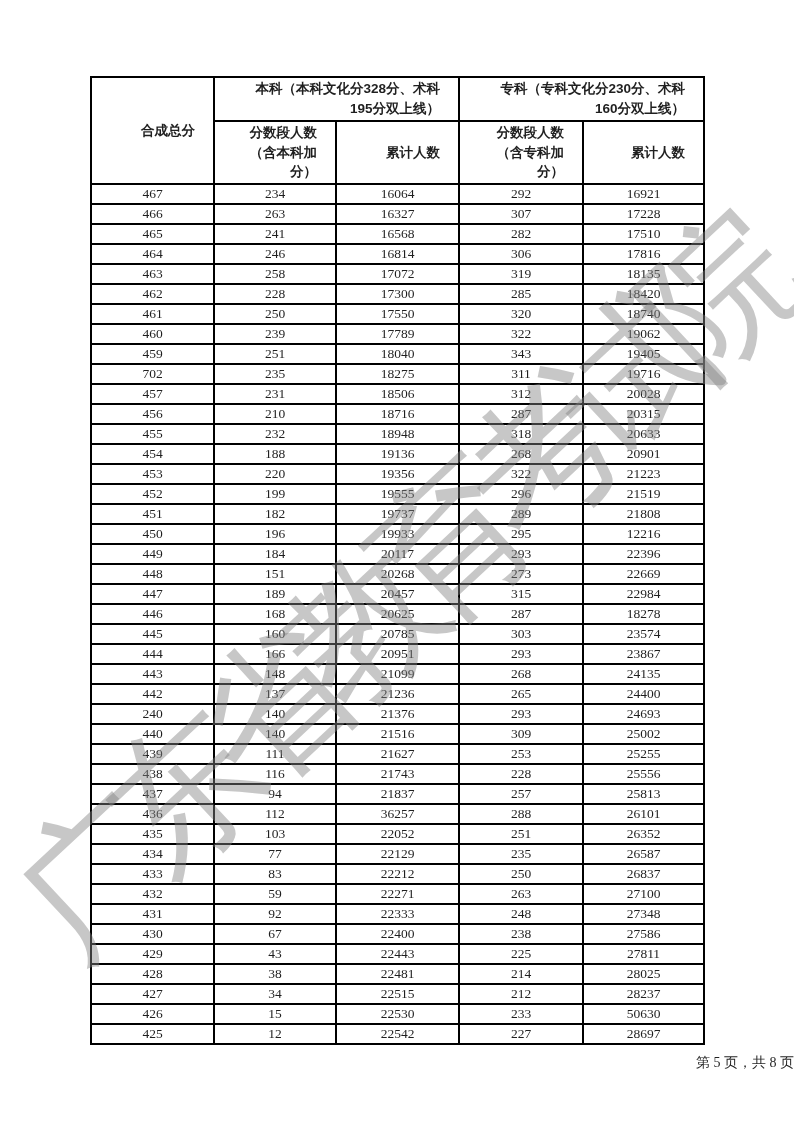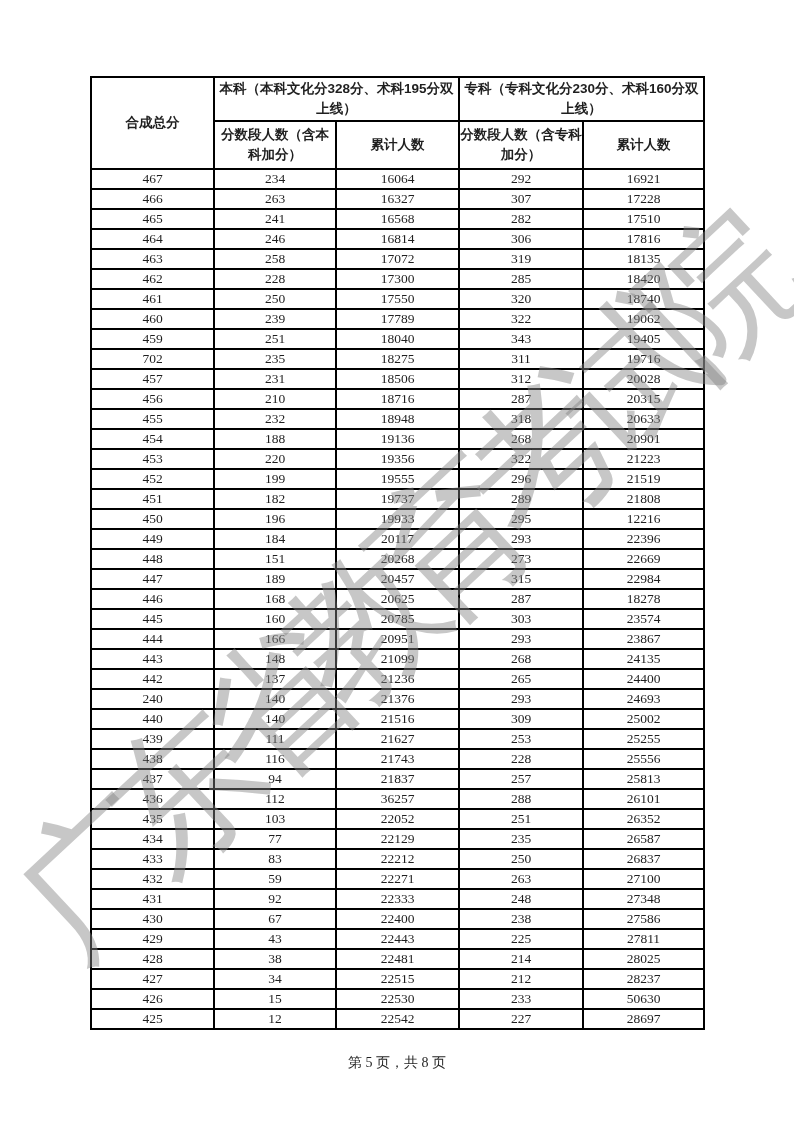--- a/index.html
+++ b/index.html
@@ -24,22 +24,22 @@
   }
   table.score-table th,
   table.score-table td {
     border: 2px solid #000000;
     overflow: hidden;
   }
   table.score-table thead th {
     font-weight: bold;
     font-size: 13.5px;
     line-height: 1.45;
-    padding: 1px 0;
-    text-align: center;
+    padding: 1px 18px;
+    text-align: right;
     vertical-align: middle;
     font-family: "Liberation Sans", sans-serif;
   }
   table.score-table thead tr.group-row th { height: 40px; }
   table.score-table thead tr.sub-row th  { height: 44px; }
   table.score-table tbody td {
     height: 18px;
     padding: 0;
     font-size: 13.5px;
     line-height: 18px;
@@ -61,21 +61,21 @@
     font-family: "DejaVu Serif", serif;
     z-index: 5;
     pointer-events: none;
   }
   
   .footer {
     position: absolute;
     left: 0;
     top: 1054px;
     width: 794px;
-    text-align: center;
+    text-align: right;
     font-size: 14px;
     font-family: "Liberation Serif", serif;
     color: #1f1f1f;
   }
 </style>
 </head>
 <body>
 
 <div class="page">
 

